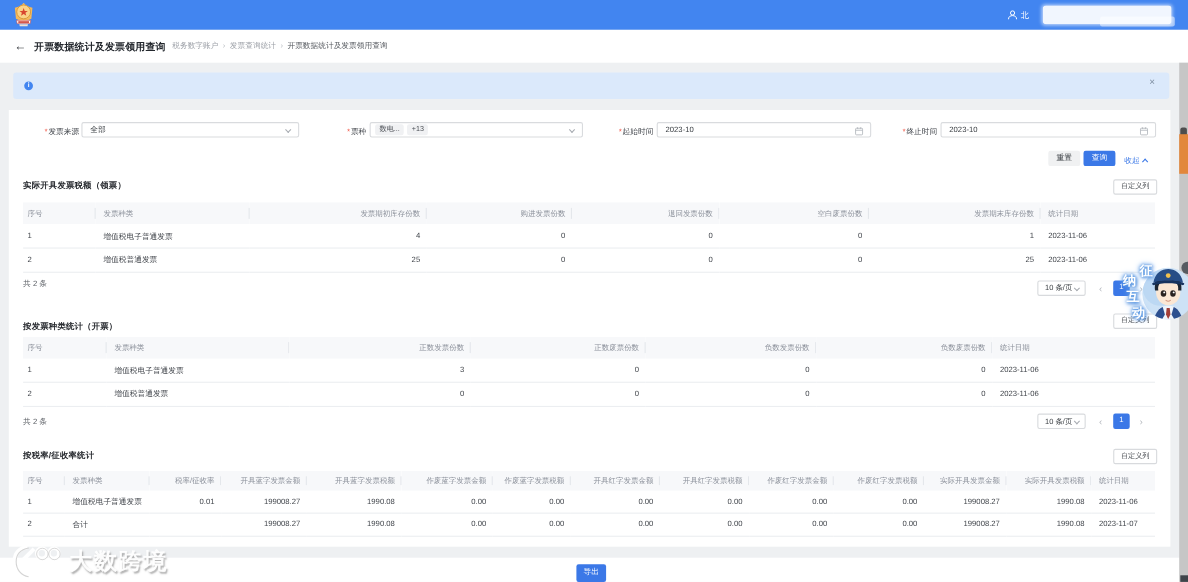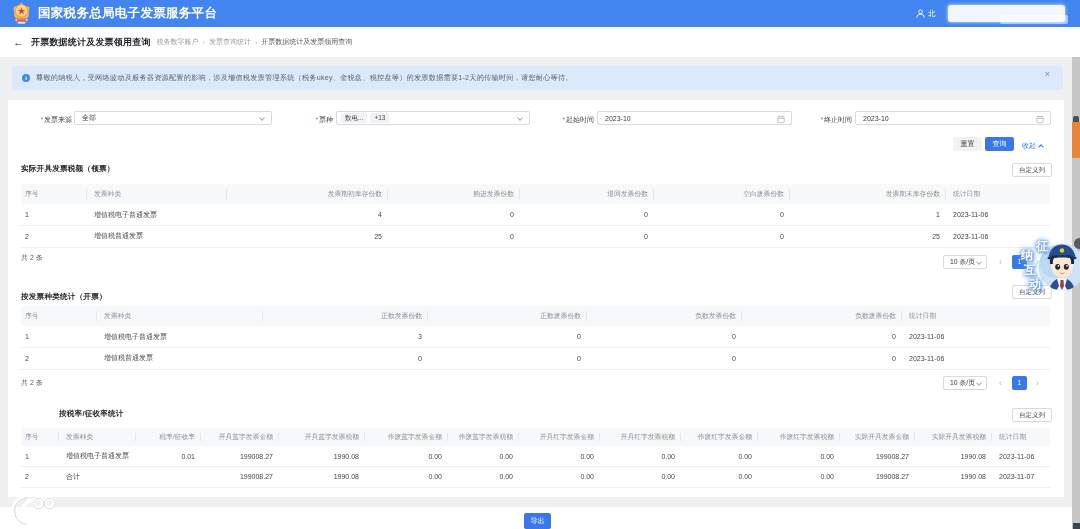--- a/index.html
+++ b/index.html
@@ -103,21 +103,20 @@
   <span id="logo" class="abs">
     <svg width="21" height="23" viewBox="0 0 21 23">
       <path d="M10.5 0.5 L13 3.5 L18.5 5 L17.5 15 L10.5 18.5 L3.5 15 L2.5 5 L8 3.5 Z" fill="#f4b95c"></path>
       <circle cx="10.5" cy="8.8" r="6.3" fill="#fad389" stroke="#d89a3c" stroke-width="0.9"></circle>
       <path d="M10.5 5.2 L11.5 7.9 L14.3 7.9 L12.1 9.6 L12.9 12.3 L10.5 10.7 L8.1 12.3 L8.9 9.6 L6.7 7.9 L9.5 7.9 Z" fill="#d8452f"></path>
       <path d="M4 16.5 L17 16.5 L16.4 19.5 L4.6 19.5 Z" fill="#fff" stroke="#cf4236" stroke-width="0.5"></path>
       <rect x="5.6" y="17.3" width="9.8" height="1.5" fill="#cf4236"></rect>
       <path d="M6.5 20 L14.5 20 L14 21.8 L7 21.8 Z" fill="#e8e2d8"></path>
     </svg>
   </span>
-  <span id="brand" class="abs">国家税务总局电子发票服务平台</span>
   <span id="user-area" class="abs">
     <svg width="9" height="9" viewBox="0 0 9 9" fill="none" stroke="#fff" stroke-width="0.9">
       <circle cx="4.5" cy="2.8" r="1.9"></circle>
       <path d="M0.8 8.6 C0.8 6.2 2.4 5.2 4.5 5.2 C6.6 5.2 8.2 6.2 8.2 8.6"></path>
     </svg>
     <span id="user-name">北</span>
   </span>
 </div>
 <div id="redact1" class="abs"></div>
 <div id="redact2" class="abs"></div>
@@ -129,21 +128,20 @@
     <span>税务数字账户</span>
     <span class="sep">›</span>
     <span>发票查询统计</span>
     <span class="sep">›</span>
     <span class="last">开票数据统计及发票领用查询</span>
   </span>
 </div>
 
 <div id="notice" class="abs">
   <i id="notice-icon">i</i>
-  <span id="notice-text">尊敬的纳税人，受网络波动及服务器资源配置的影响，涉及增值税发票管理系统（税务ukey、金税盘、税控盘等）的发票数据需要1-2天的传输时间，请您耐心等待。</span>
   <span id="notice-close">×</span>
 </div>
 
 <div id="card" class="abs"></div>
 
 <span class="flabel" style="left:30px;width:42px;"><i class="req">*</i><span>发票来源</span></span>
 <div class="fbox" style="left:74px;width:198px;">
   <span class="val">全部</span>
   <i class="chev down"></i>
 </div>
@@ -285,21 +283,21 @@
 <div class="pager" style="top:376px;">
   <span class="sizer">
       <span>10 条/页</span>
       <i class="chev down"></i>
     </span>
   <span class="pg-prev">‹</span>
   <span class="pg-cur">1</span>
   <span class="pg-next">›</span>
 </div>
 
-<div class="sec-title" style="top:409px;margin-left:38px;">按税率/征收率统计</div>
+<div class="sec-title" style="top:409px;">按税率/征收率统计</div>
 <div class="customize" style="top:408px;">自定义列</div>
 <table class="grid small" style="top:428px;">
     <colgroup>
       <col style="width: 38px;">
       <col style="width: 77px;">
       <col style="width: 65px;">
       <col style="width: 78px;">
       <col style="width: 86px;">
       <col style="width: 83px;">
       <col style="width: 71px;">
@@ -376,20 +374,21 @@
       <path d="M12 15 L22 27" stroke-width="3.6"></path>
       <circle cx="30" cy="9" r="4.6" stroke-width="3.4"></circle>
       <circle cx="41" cy="9" r="4.6" stroke-width="3.4"></circle>
     </g>
     <g stroke="rgba(160,160,160,.45)">
       <path d="M18 4.2 C10 5.7 6.7 10.8 6.7 16.6 C6.7 23.4 11 29.3 18 30.3" stroke-width="1"></path>
       <circle cx="30.5" cy="9.6" r="5.2" stroke-width="0.8"></circle>
       <circle cx="41.5" cy="9.6" r="5.2" stroke-width="0.8"></circle>
     </g>
   </svg>
+  <span id="wm-text">大数跨境</span>
 </div>
 
 <div id="sb-track" class="abs"></div>
 <div id="sb-dark" class="abs"></div>
 <div id="sb-thumb" class="abs"></div>
 <div id="sb-bottom" class="abs"></div>
 <div id="handle" class="abs"></div>
 
 <div id="widget" class="abs">
   <svg width="72" height="70" viewBox="0 0 72 70" style="position:absolute;left:0;top:0;">

